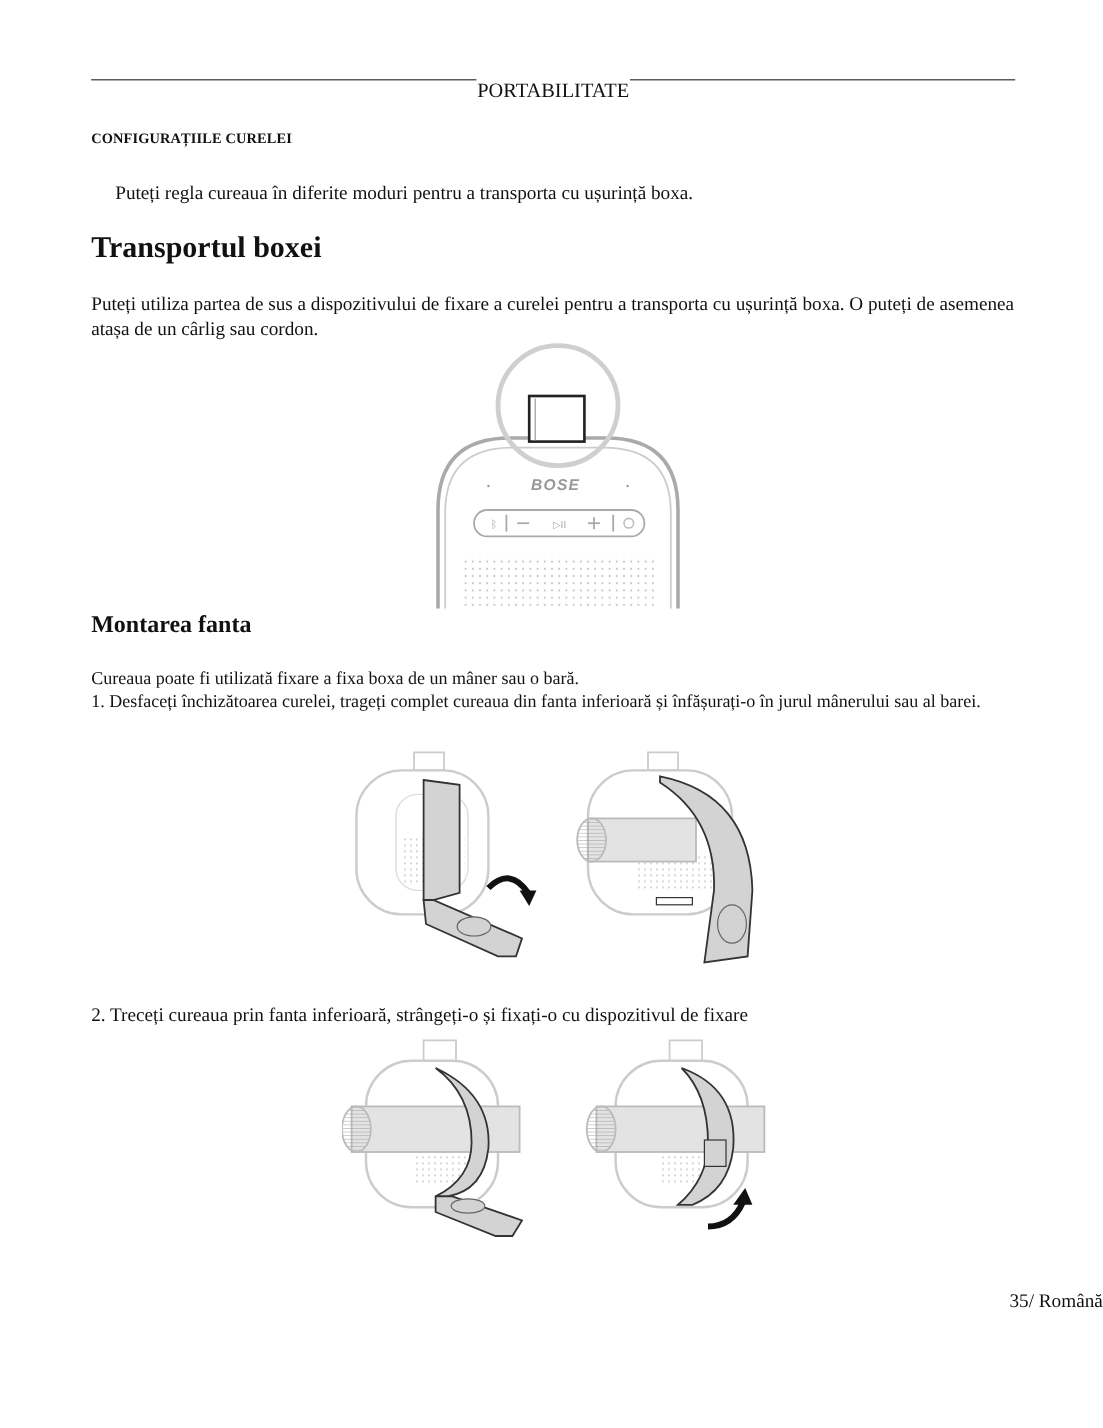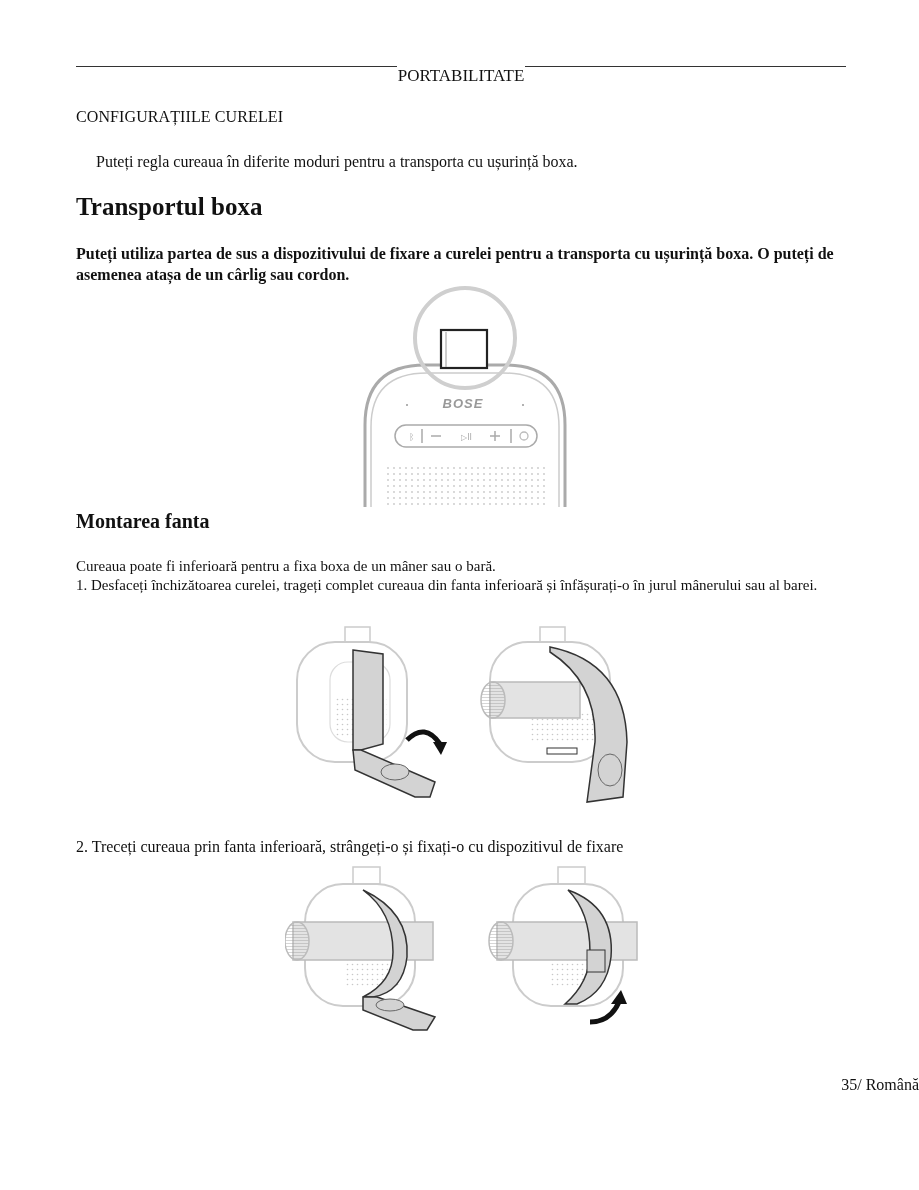--- a/index.html
+++ b/index.html
@@ -7,44 +7,44 @@
       width: 919px; height: 1190px; position: relative; overflow: hidden;
       font-family: "Liberation Serif", "DejaVu Serif", serif; color: #111;
     }
     .abs { position: absolute; }
     .running-header {
       left: 76px; top: 66px; width: 770px; height: 24px;
       display: flex; align-items: flex-start;
     }
     .running-header .rule { flex: 1; border-bottom: 1.5px solid #333; height: 0; margin-bottom: 4px; }
     .running-header .htxt { font-size: 17px; line-height: 20px; padding: 0 1px; color: #111; }
-    .h-caps { left: 76px; top: 108px; font-size: 16px; font-weight: normal; letter-spacing: 0.1px; }
+    .h-caps { left: 76px; top: 108px; font-size: 12px; font-weight: bold; letter-spacing: 0.1px; }
     .p { font-size: 16px; line-height: 21px; }
     .p1 { left: 76px; top: 151px; margin-left: 20px; }
     .h2 { left: 76px; top: 193px; font-size: 25px; font-weight: bold; }
-    .p2 { left: 76px; top: 243px; width: 780px; font-weight: bold; }
+    .p2 { left: 76px; top: 243px; width: 780px; }
     .h3 { left: 76px; top: 510px; font-size: 20px; font-weight: bold; }
     .p3 { left: 76px; top: 557px; width: 790px; font-size: 15px; line-height: 19px; }
     .p4 { left: 76px; top: 836px; font-size: 16px; }
     .footer { left: 0; width: 919px; top: 1076px; text-align: right; font-size: 16px; }
     svg { position: absolute; }
   </style>
 </head>
 <body>
 
 <div class="abs running-header">
   <div class="rule"></div>
   <span class="htxt">PORTABILITATE</span>
   <div class="rule"></div>
 </div>
 
 <div class="abs h-caps">CONFIGURAȚIILE CURELEI</div>
 <div class="abs p p1">Puteți regla cureaua în diferite moduri pentru a transporta cu ușurință boxa.</div>
 
-<div class="abs h2">Transportul boxa</div>
+<div class="abs h2">Transportul boxei</div>
 <div class="abs p p2">Puteți utiliza partea de sus a dispozitivului de fixare a curelei pentru a transporta cu ușurință boxa. O puteți de asemenea atașa de un cârlig sau cordon.</div>
 
 <svg style="left:355px;top:285px" width="220" height="225" viewBox="0 0 220 225">
   <defs>
     <pattern id="dots" width="6" height="6" patternUnits="userSpaceOnUse">
       <circle cx="3" cy="3" r="0.9" fill="#c8c8c8"></circle>
     </pattern>
   </defs>
 
   <path d="M10 222 L10 140 Q10 80 70 80 L150 80 Q210 80 210 140 L210 222" fill="none" stroke="#aaa" stroke-width="3"></path>
@@ -71,21 +71,21 @@
       <line x1="140" y1="146" x2="140" y2="156" stroke="#aaa" stroke-width="1.5"></line>
     </g>
   <line x1="156" y1="144" x2="156" y2="158" stroke="#aaa" stroke-width="1.5"></line>
   <circle cx="169" cy="151" r="4" fill="none" stroke="#bbb" stroke-width="1.3"></circle>
 
   <rect x="30" y="178" width="162" height="44" fill="url(#dots)"></rect>
 </svg>
 
 <div class="abs h3">Montarea fanta</div>
 <div class="abs p3">
-  <div>Cureaua poate fi inferioară pentru a fixa boxa de un mâner sau o bară.</div>
+  <div>Cureaua poate fi utilizată fixare a fixa boxa de un mâner sau o bară.</div>
   <div>1. Desfaceți închizătoarea curelei, trageți complet cureaua din fanta inferioară și înfășurați-o în jurul mânerului sau al barei.</div>
 </div>
 
 <svg style="left:285px;top:622px" width="360" height="190" viewBox="0 0 360 190">
   <defs>
     <pattern id="dots2" width="5" height="5" patternUnits="userSpaceOnUse">
         <circle cx="2.5" cy="2.5" r="0.8" fill="#c8c8c8"></circle>
       </pattern>
     <pattern id="hatch" width="3" height="3" patternUnits="userSpaceOnUse">
         <line x1="0" y1="0" x2="3" y2="0" stroke="#999" stroke-width="0.8"></line>

